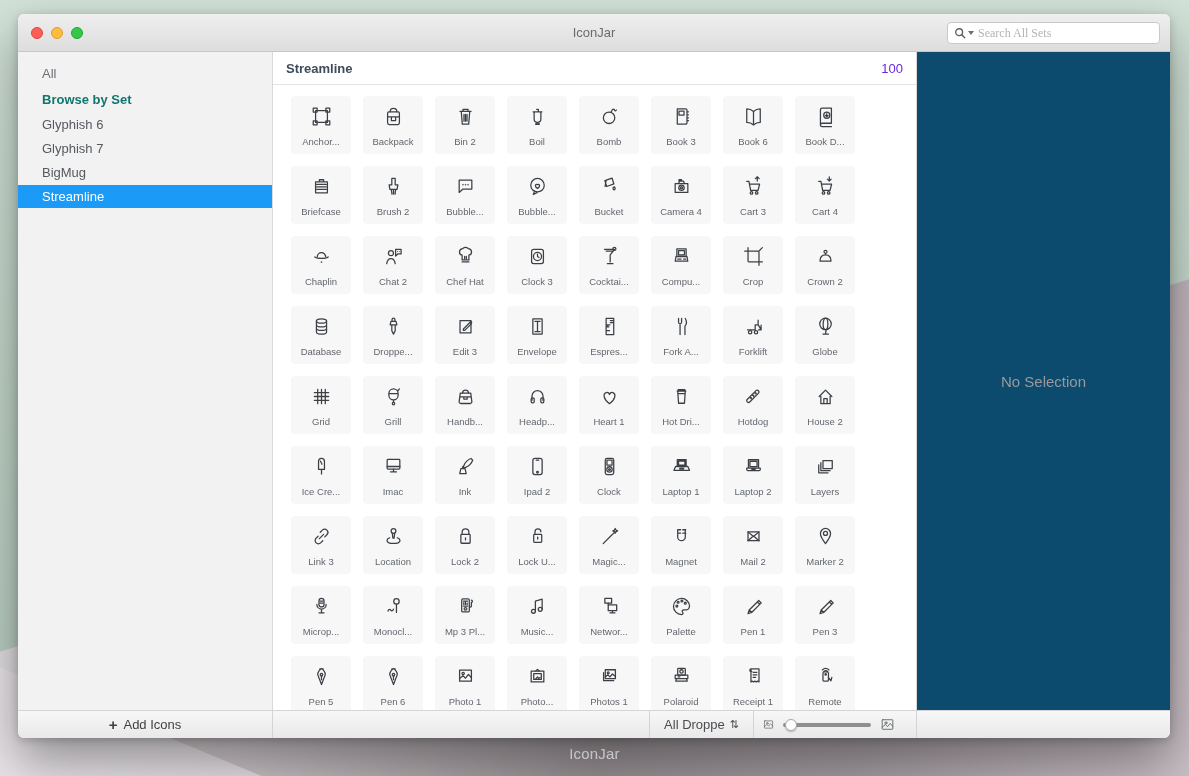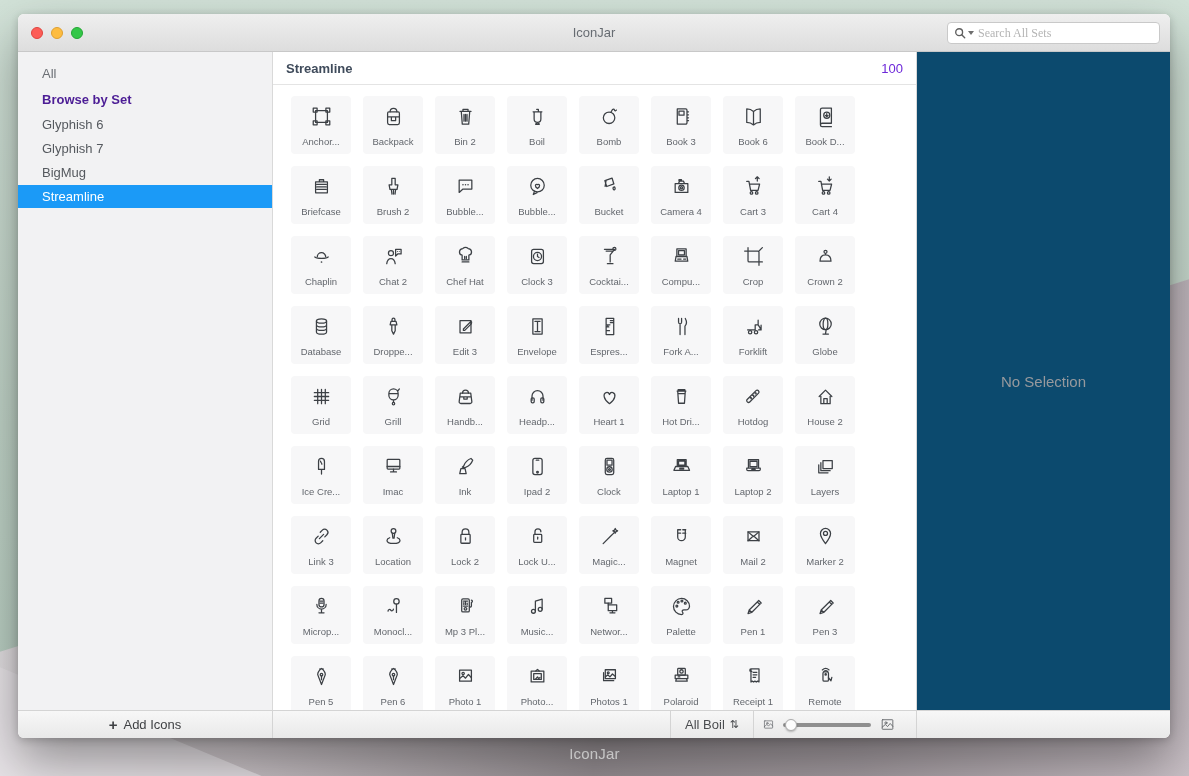--- a/index.html
+++ b/index.html
@@ -38,21 +38,21 @@
   .caret-down { width:0; height:0; border-left:3px solid transparent; border-right:3px solid transparent; border-top:4px solid #6e6e6e; }
   .search-input { border:none; outline:none; flex:1; font-size:12px; color:#333; background:transparent; font-family:Liberation Serif, serif; }
   .search-input::placeholder { color:#b4b4b4; }
 
   .content { flex:1; display:flex; min-height:0; }
 
   
   .sidebar { width:255px; flex:0 0 255px; background:#f2f2f3; border-right:1px solid #d9d9d9; padding-top:10px; }
   .side-item { height:24px; line-height:24px; padding-left:24px; font-size:13px; color:#55595e; cursor:default; }
   .side-item.top { color:#6b6f74; }
-  .side-header { height:27px; line-height:27px; padding-left:24px; font-size:13px; font-weight:bold; color:#4c1d95; }
+  .side-header { height:27px; line-height:27px; padding-left:24px; font-size:13px; font-weight:bold; color:#0f766e; }
   .side-item.selected { background:#1b9af7; color:#ffffff; height:23px; line-height:23px; }
 
   
   .main { width:644px; flex:0 0 644px; background:#fff; border-right:1px solid #d9d9d9; display:flex; flex-direction:column; min-height:0; }
   .main-header { height:33px; flex:0 0 33px; border-bottom:1px solid #e4e4e4;
     display:flex; align-items:center; padding:0 13px; }
   .set-title { font-size:13px; font-weight:bold; color:#3f4b5b; }
   .icon-count { margin-left:auto; font-size:13px; color:#6d28d9; }
   .icon-grid { flex:1; overflow:hidden; padding:11px 20px 0 18px;
     display:grid; grid-template-columns:repeat(8,60px); grid-auto-rows:58px; column-gap:18px; row-gap:12px;gap:12px; }
@@ -1098,21 +1098,21 @@
   <div class="bottombar">
     <div class="bb-side">
       <div class="add-icons">
         <span class="plus-glyph">+</span>
         <span>Add Icons</span>
       </div>
     </div>
     <div class="bb-main">
       <div class="bb-sep"></div>
       <div class="type-filter">
-        <span>All Boil</span>
+        <span>All Droppe</span>
         <span class="updown">⇅</span>
       </div>
       <div class="bb-sep"></div>
       <div class="thumb-btn">
         <svg class="thumb-svg" width="13" height="13" viewBox="0 0 32 32">
             <use href="#s-thumb"></use>
           </svg>
       </div>
       <div class="slider">
         <div class="slider-track"></div>

